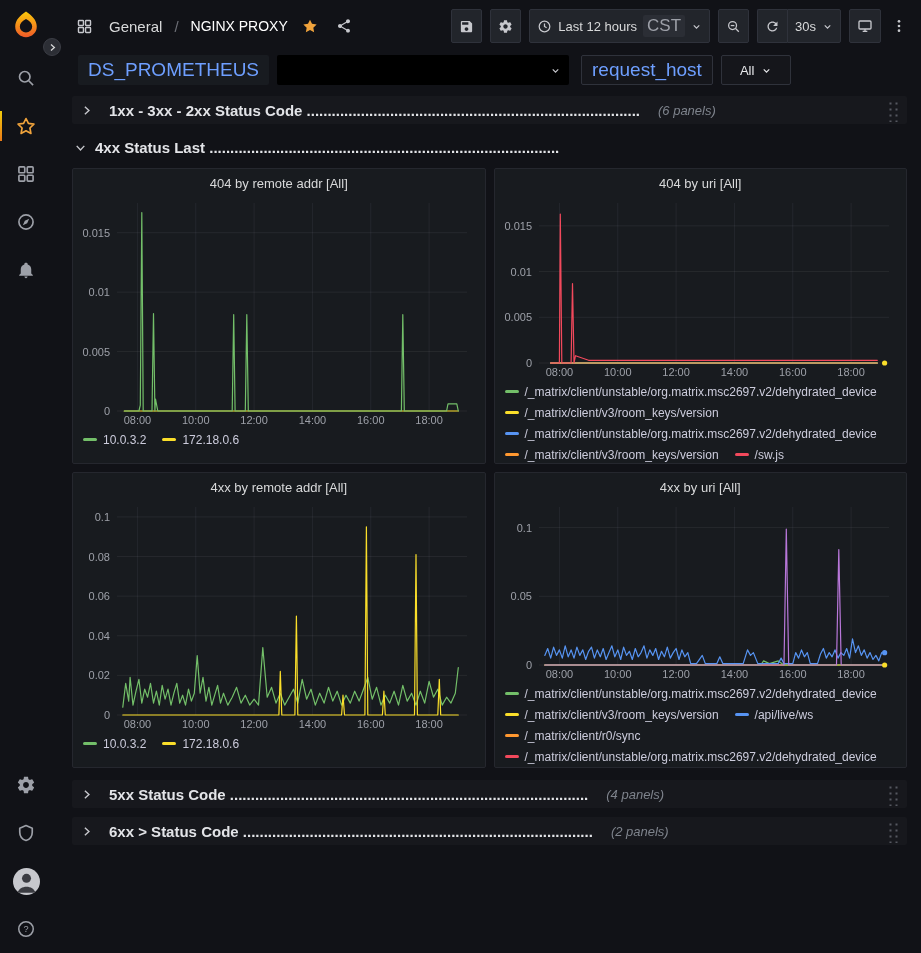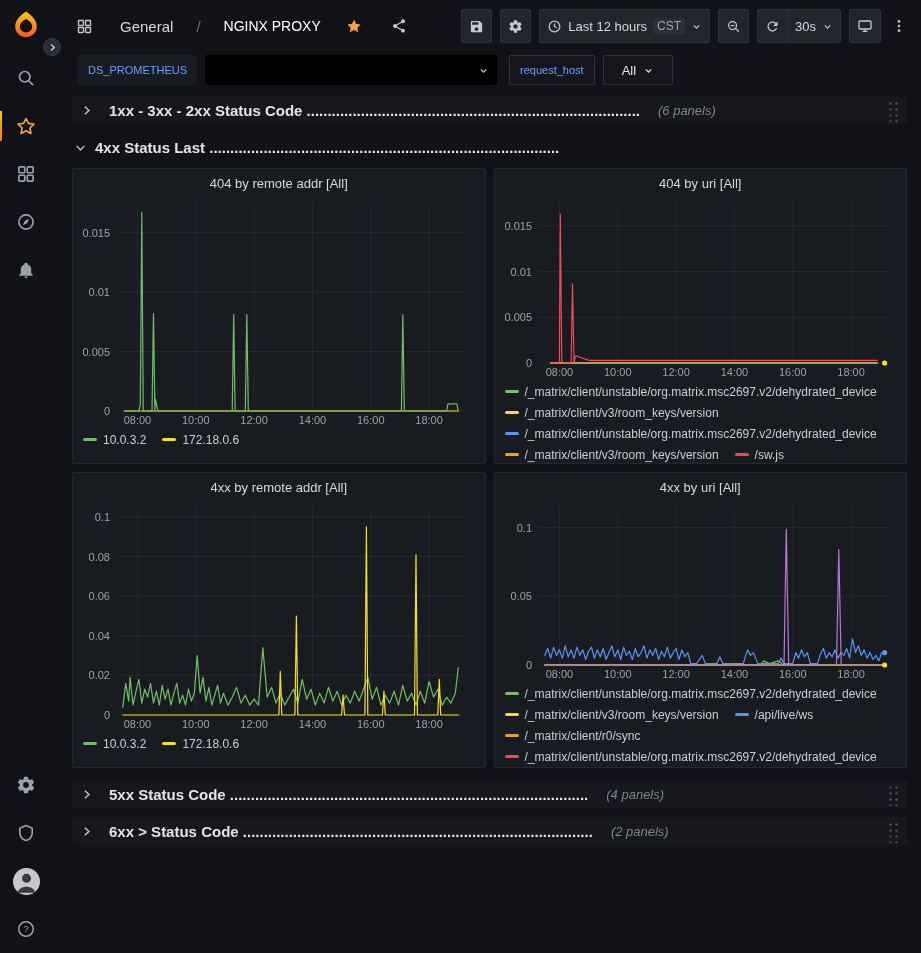--- a/index.html
+++ b/index.html
@@ -13,40 +13,40 @@
   .nav-expand{position:absolute;top:38px;right:-9px;width:18px;height:18px;border-radius:50%;
     background:#2c2e35;border:1px solid #3b3d45;color:#d8d9da;display:flex;align-items:center;justify-content:center;cursor:pointer;z-index:6}
   .side-item{width:52px;height:48px;display:flex;align-items:center;justify-content:center;color:#9da0a8;cursor:pointer;position:relative}
   .side-item.active{color:#f0a33c}
   .side-item.active::before{content:"";position:absolute;left:0;top:9px;bottom:9px;width:2px;background:linear-gradient(#f2cc0c,#eb7b18)}
   .side-bottom{margin-top:auto;display:flex;flex-direction:column;align-items:center;padding-bottom:0}
   .avatar-circle{width:27px;height:27px;border-radius:50%;background:#c7c8cd;overflow:hidden;display:flex;align-items:flex-end;justify-content:center}
 
   
   .main{flex:1;display:flex;flex-direction:column;min-width:0}
-  .topbar{height:52px;flex:none;display:flex;align-items:center;padding:0 12px 0 24px;gap:23px}
+  .topbar{height:52px;flex:none;display:flex;align-items:center;padding:0 12px 0 24px;gap:12px}
   .crumb-icon{color:#c7c8cd;display:flex}
   .crumb-section{font-size:15px;color:#d8d9da;cursor:pointer;margin-left:4px}
   .crumb-sep{color:#6e7077;font-size:15px}
   .crumb-title{font-size:14px;font-weight:500;color:#ffffff;cursor:pointer}
   .fav-star{color:#f0a33c;display:flex;cursor:pointer;margin-left:2px}
   .share-btn{color:#c7c8cd;display:flex;cursor:pointer;margin-left:6px;background:none;border:none}
   .topbar-right{margin-left:auto;display:flex;align-items:center;gap:8px}
   .tb-btn{height:34px;min-width:30px;padding:0 7px;display:flex;align-items:center;justify-content:center;gap:6px;
     background:#22252b;border:1px solid #2f323b;border-radius:2px;color:#c7c8cd;font-size:13px;cursor:pointer}
   .tb-btn .lbl{color:#d8d9da;white-space:nowrap}
-  .tz{font-size:12px;color:#9da0a8;background:#2b2e35;border-radius:2px;padding:1px 4px}
+  .tz{font-size:17px;color:#9da0a8;background:#2b2e35;border-radius:2px;padding:1px 4px}
   .tb-group{display:flex}
   .tb-group .tb-btn:first-child{border-right:0;border-radius:2px 0 0 2px}
   .tb-group .tb-btn:last-child{border-radius:0 2px 2px 0}
   .kebab-btn{background:none;border:none;color:#c7c8cd;display:flex;cursor:pointer;padding:4px 2px}
 
   
   .subheader{height:36px;flex:none;display:flex;align-items:center;gap:8px;padding:0 12px 0 26px}
-  .var-label{height:30px;display:flex;align-items:center;padding:0 10px;background:#181b20;color:#6e9fff;font-size:11px;font-weight:500;border-radius:2px;cursor:pointer;white-space:nowrap}
+  .var-label{height:30px;display:flex;align-items:center;padding:0 10px;background:#181b20;color:#6e9fff;font-size:19px;font-weight:500;border-radius:2px;cursor:pointer;white-space:nowrap}
   .var-select{width:292px;height:30px;background:#000;border-radius:2px;display:flex;align-items:center;cursor:pointer;color:#c7c8cd;padding:0 8px}
   .var-select .val{flex:1;font-size:13px;color:#d8d9da;overflow:hidden}
   .var-pair{display:flex;gap:8px;margin-left:4px}
   .var-value{height:30px;display:flex;align-items:center;gap:7px;padding:0 18px;background:#15161b;border:1px solid #2f323b;border-radius:2px;color:#e8e9ec;font-size:13px;cursor:pointer}
   .var-label.bordered{border:1px solid #2f323b;background:#15161b}
 
   
   .content{flex:1;padding:8px 14px 0 20px;overflow:hidden}
   .row-strip{height:28px;display:flex;align-items:center;gap:16px;padding:0 8px;background:#17181d;border-radius:2px;cursor:pointer}
   .row-header{height:26px;display:flex;align-items:center;gap:8px;padding:0 2px;margin:10px 0 8px;cursor:pointer}

